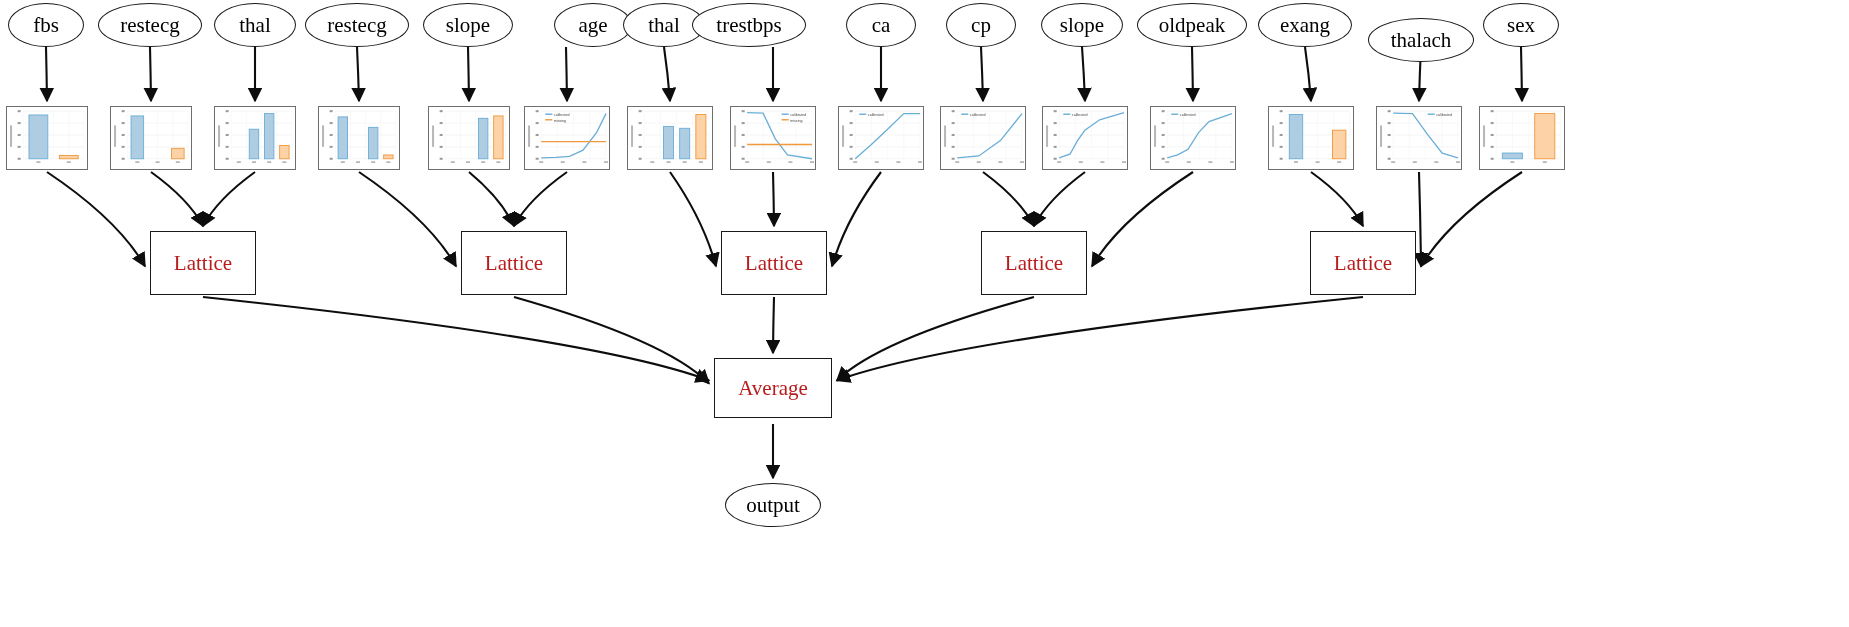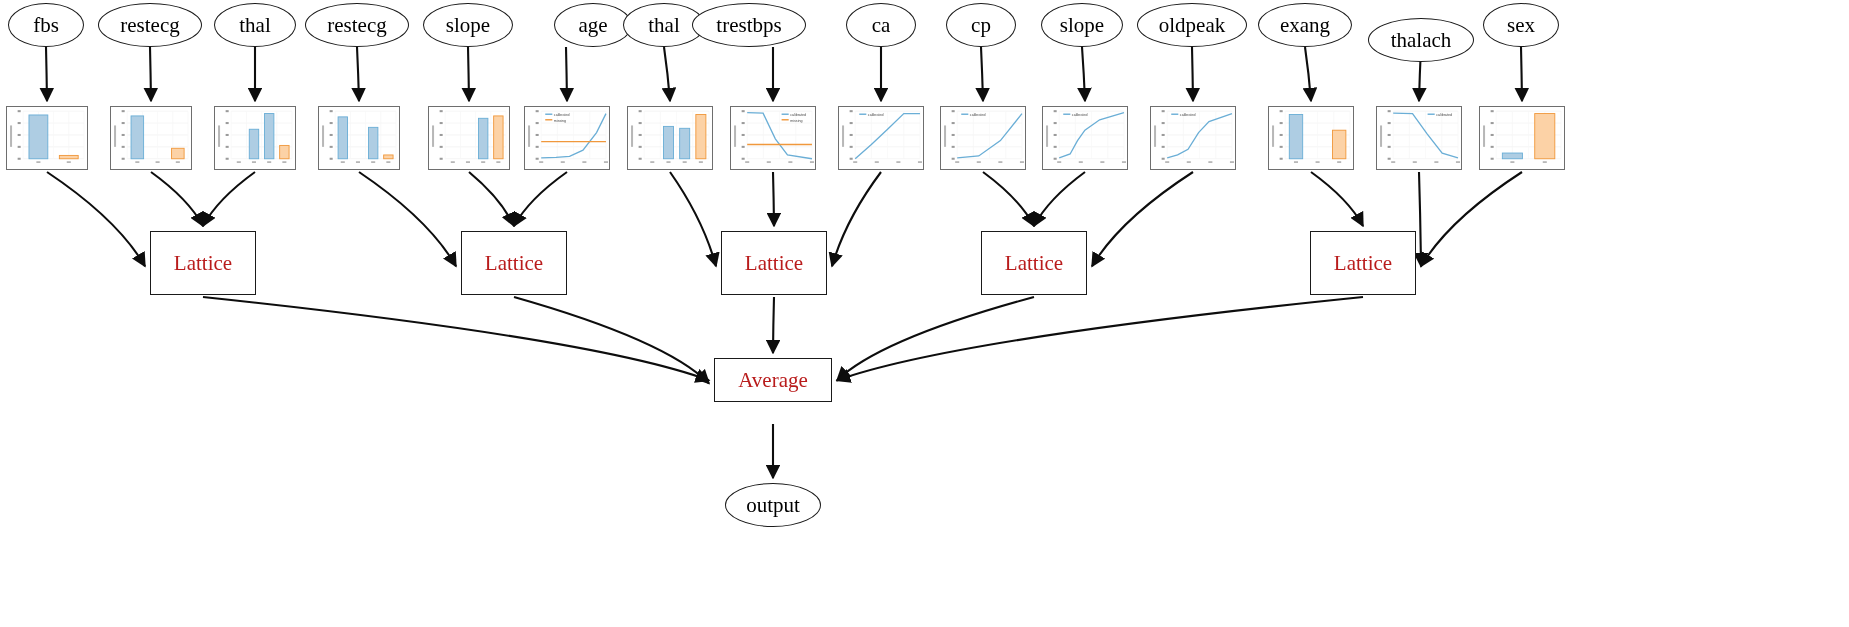--- a/index.html
+++ b/index.html
@@ -122,21 +122,21 @@
       </div>
       <div class="node box-node" style="left: 721px; top: 231px; width: 106px; height: 64px;">
         <span>Lattice</span>
       </div>
       <div class="node box-node" style="left: 981px; top: 231px; width: 106px; height: 64px;">
         <span>Lattice</span>
       </div>
       <div class="node box-node" style="left: 1310px; top: 231px; width: 106px; height: 64px;">
         <span>Lattice</span>
       </div>
-      <div class="node box-node" style="left: 714px; top: 358px; width: 118px; height: 44px;">
+      <div class="node box-node" style="left: 714px; top: 358px; width: 118px; height: 60px;">
         <span>Average</span>
       </div>
       <div class="plot" style="left: 6px; top: 106px; width: 82px; height: 64px;">
         <svg viewBox="0 0 79 61">
           <rect x="0" y="0" width="79" height="61" fill="#fff"></rect>
           <line x1="16" y1="4" x2="76" y2="4" stroke="#f1f1f1" stroke-width="0.7"></line>
           <rect x="10.5" y="3" width="3" height="2" fill="#9a9a9a"></rect>
           <line x1="16" y1="15.75" x2="76" y2="15.75" stroke="#f1f1f1" stroke-width="0.7"></line>
           <rect x="10.5" y="14.75" width="3" height="2" fill="#9a9a9a"></rect>
           <line x1="16" y1="27.5" x2="76" y2="27.5" stroke="#f1f1f1" stroke-width="0.7"></line>

